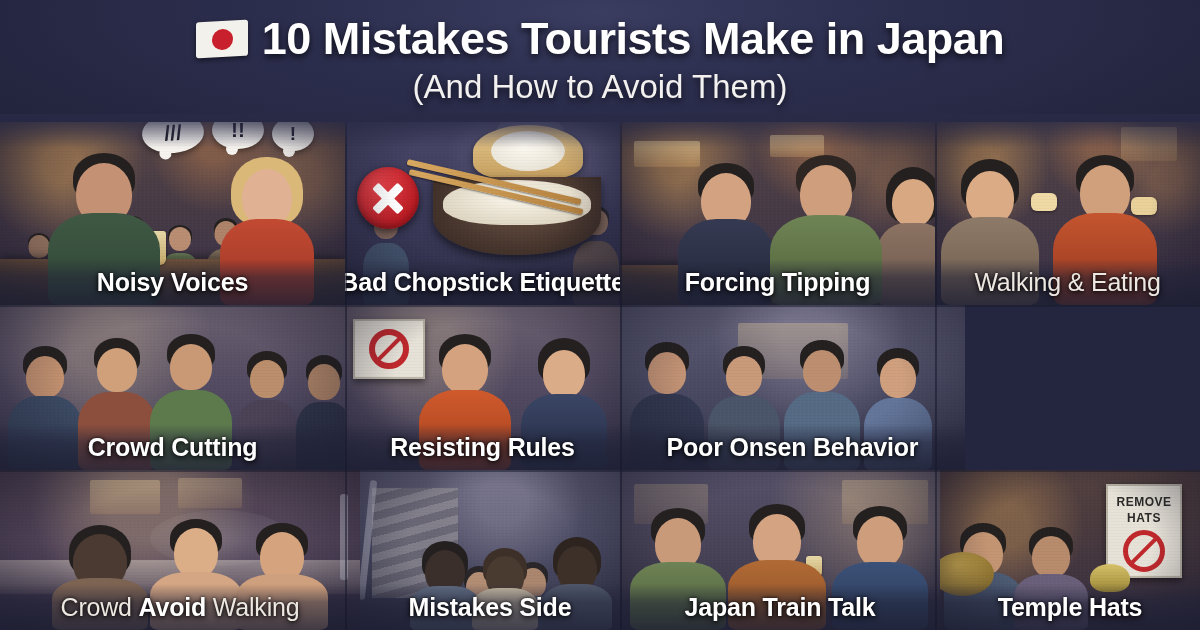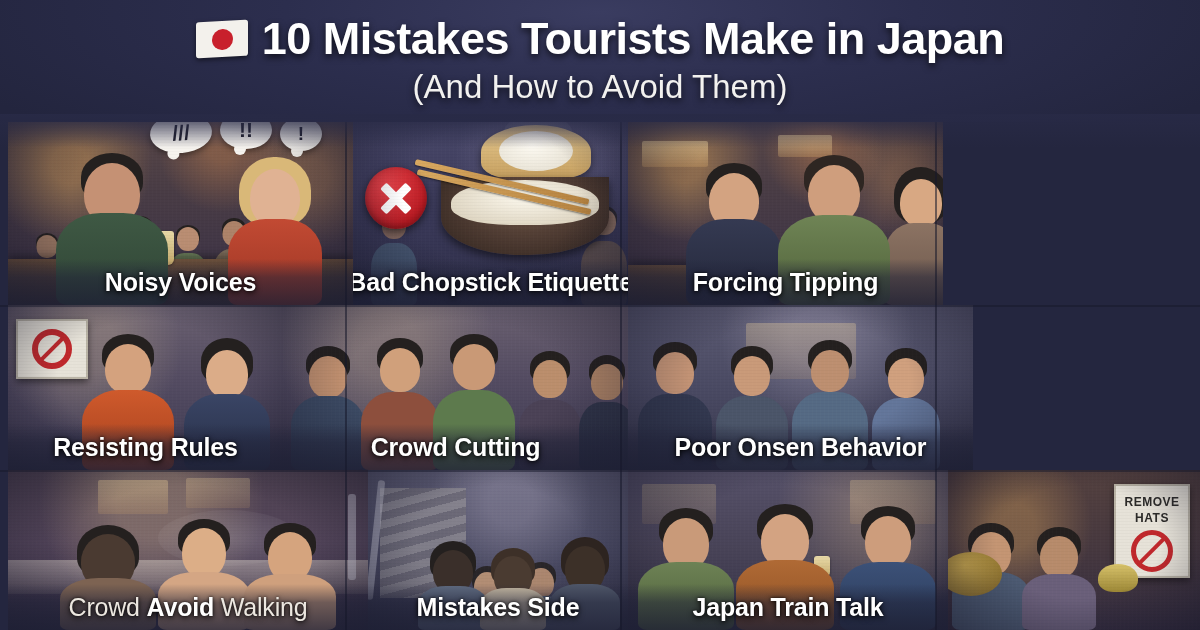--- a/index.html
+++ b/index.html
@@ -89,21 +89,21 @@
   }
 
   
   .grid {
     position: absolute;
     top: 0; left: 0;
     width: 1200px;
     height: 630px;
   }
 
-  .row { position: absolute; left: 8px; width: 959px; display: flex; }
+  .row { position: absolute; left: 0; width: 959px; display: flex; }
   .row-1 { top: 105px;  height: 200px; }
   .row-2 { top: 305px;  height: 165px; }
   .row-3 { top: 470px;  height: 160px; }
 
   .panel {
     position: relative;
     height: 100%;
     overflow: hidden;
     flex: none;
   }
@@ -475,50 +475,46 @@
           <div class="counter" style="height:40px"></div>
           <div class="cup" style="left:118px;bottom:32px;width:20px;height:24px"></div>
           <div class="noise"></div>
             <div class="vignette"></div>
         </div>
         <div class="caption">
           <span class="caption-text">Forcing Tipping</span>
         </div>
       </div>
 
+      <div class="panel" style="width:265px">
+        <div class="scene">
+          <div class="bg-street"></div>
+          <div class="window" style="left:186px;top:22px;width:56px;height:34px;opacity:.6"></div>
+          <div class="fig" style="left:6px;width:98px;height:144px;z-index:5">
+            <div class="hair" style="width:58px;height:52px;top:-2px"></div>
+            <div class="head" style="width:48px;height:54px;top:10px;background:#dbab85"></div>
+            <div class="body" style="width:98px;height:88px;background:linear-gradient(to bottom,#8e7a68,#6d5b4c)"></div>
+          </div>
+          <div class="fig" style="left:118px;width:104px;height:148px;z-index:6">
+            <div class="hair" style="width:58px;height:44px;top:-2px"></div>
+            <div class="head" style="width:50px;height:56px;top:8px;background:#d09f7c"></div>
+            <div class="body" style="width:104px;height:92px;background:linear-gradient(to bottom,#c4552f,#95371f)"></div>
+          </div>
+          <div style="position:absolute;left:96px;top:88px;width:26px;height:18px;border-radius:6px;background:#efd9a5;box-shadow:0 1px 3px rgba(0,0,0,.4)"></div>
+          <div style="position:absolute;left:196px;top:92px;width:26px;height:18px;border-radius:6px;background:#e9d199;box-shadow:0 1px 3px rgba(0,0,0,.4)"></div>
+          <div class="noise"></div>
+            <div class="vignette"></div>
+        </div>
+        <div class="caption">
+          <span class="caption-text light">Walking &amp; Eating</span>
+        </div>
+      </div>
     </div>
 
     <div class="row row-2">
-
-      <div class="panel" style="width:275px">
-        <div class="scene">
-          <div class="bg-indoor"></div>
-
-          <div class="sign" style="left:8px;top:14px;width:72px;height:60px">
-            <div class="ban" style="width:40px;height:40px;border-width:6px"></div>
-          </div>
-
-          <div class="fig" style="left:74px;width:92px;height:132px;z-index:5">
-            <div class="hair" style="width:52px;height:40px"></div>
-            <div class="head" style="width:46px;height:50px;top:6px;background:#d4a27e"></div>
-            <div class="body" style="width:92px;height:80px;background:linear-gradient(to bottom,#cf5a2c,#a33f1d)"></div>
-          </div>
-
-          <div class="fig" style="left:176px;width:86px;height:128px;z-index:5">
-            <div class="hair" style="width:52px;height:46px"></div>
-            <div class="head" style="width:42px;height:48px;top:8px;background:#dbac88"></div>
-            <div class="body" style="width:86px;height:76px;background:linear-gradient(to bottom,#3a4565,#262e46)"></div>
-          </div>
-          <div class="noise"></div>
-            <div class="vignette"></div>
-        </div>
-        <div class="caption">
-          <span class="caption-text">Resisting Rules</span>
-        </div>
-      </div>
 
       <div class="panel" style="width:345px">
         <div class="scene">
           <div class="bg-indoor"></div>
           <div class="fig" style="left:8px;width:74px;height:120px">
             <div class="hair" style="width:44px;height:34px"></div>
             <div class="head" style="width:38px;height:42px;top:6px;background:#c1906f"></div>
             <div class="body" style="width:74px;height:74px;background:#3c4a63"></div>
           </div>
           <div class="fig" style="left:78px;width:78px;height:128px;z-index:5">
@@ -539,20 +535,47 @@
           <div class="fig" style="left:296px;width:56px;height:112px">
             <div class="hair" style="width:36px;height:30px"></div>
             <div class="head" style="width:32px;height:36px;top:6px;background:#ad8365"></div>
             <div class="body" style="width:56px;height:68px;background:#2f3448"></div>
           </div>
           <div class="noise"></div>
             <div class="vignette"></div>
         </div>
         <div class="caption">
           <span class="caption-text">Crowd Cutting</span>
+        </div>
+      </div>
+
+      <div class="panel" style="width:275px">
+        <div class="scene">
+          <div class="bg-indoor"></div>
+
+          <div class="sign" style="left:8px;top:14px;width:72px;height:60px">
+            <div class="ban" style="width:40px;height:40px;border-width:6px"></div>
+          </div>
+
+          <div class="fig" style="left:74px;width:92px;height:132px;z-index:5">
+            <div class="hair" style="width:52px;height:40px"></div>
+            <div class="head" style="width:46px;height:50px;top:6px;background:#d4a27e"></div>
+            <div class="body" style="width:92px;height:80px;background:linear-gradient(to bottom,#cf5a2c,#a33f1d)"></div>
+          </div>
+
+          <div class="fig" style="left:176px;width:86px;height:128px;z-index:5">
+            <div class="hair" style="width:52px;height:46px"></div>
+            <div class="head" style="width:42px;height:48px;top:8px;background:#dbac88"></div>
+            <div class="body" style="width:86px;height:76px;background:linear-gradient(to bottom,#3a4565,#262e46)"></div>
+          </div>
+          <div class="noise"></div>
+            <div class="vignette"></div>
+        </div>
+        <div class="caption">
+          <span class="caption-text">Resisting Rules</span>
         </div>
       </div>
 
       <div class="panel" style="width:345px">
         <div class="scene">
           <div class="bg-station"></div>
           <div class="window" style="left:118px;top:18px;width:110px;height:56px;opacity:.55"></div>
           <div class="fig" style="left:10px;width:74px;height:124px">
             <div class="hair" style="width:44px;height:34px"></div>
             <div class="head" style="width:38px;height:42px;top:6px;background:#c39375"></div>
@@ -706,20 +729,23 @@
             <div class="sign-line" style="font-size:12px">REMOVE</div>
             <div class="sign-line" style="font-size:12px">HATS</div>
             <div class="ban" style="width:42px;height:42px;border-width:5px;margin-top:3px"></div>
           </div>
 
           <div style="position:absolute;left:-8px;bottom:34px;width:62px;height:44px;border-radius:50%;background:radial-gradient(ellipse at 40% 30%,#c8a74e,#7d6326)"></div>
           <div style="position:absolute;left:150px;bottom:38px;width:40px;height:28px;border-radius:50% 50% 40% 40%;background:linear-gradient(to bottom,#d7c26a,#9c8736)"></div>
           <div class="noise"></div>
             <div class="vignette"></div>
         </div>
+        <div class="caption">
+          <span class="caption-text">Temple Hats</span>
+        </div>
       </div>
     </div>
 
     <div class="divider-v" style="left:345px"></div>
     <div class="divider-v" style="left:620px"></div>
     <div class="divider-v" style="left:935px"></div>
     <div class="divider-h" style="top:305px"></div>
     <div class="divider-h" style="top:470px"></div>
   </div>
 

